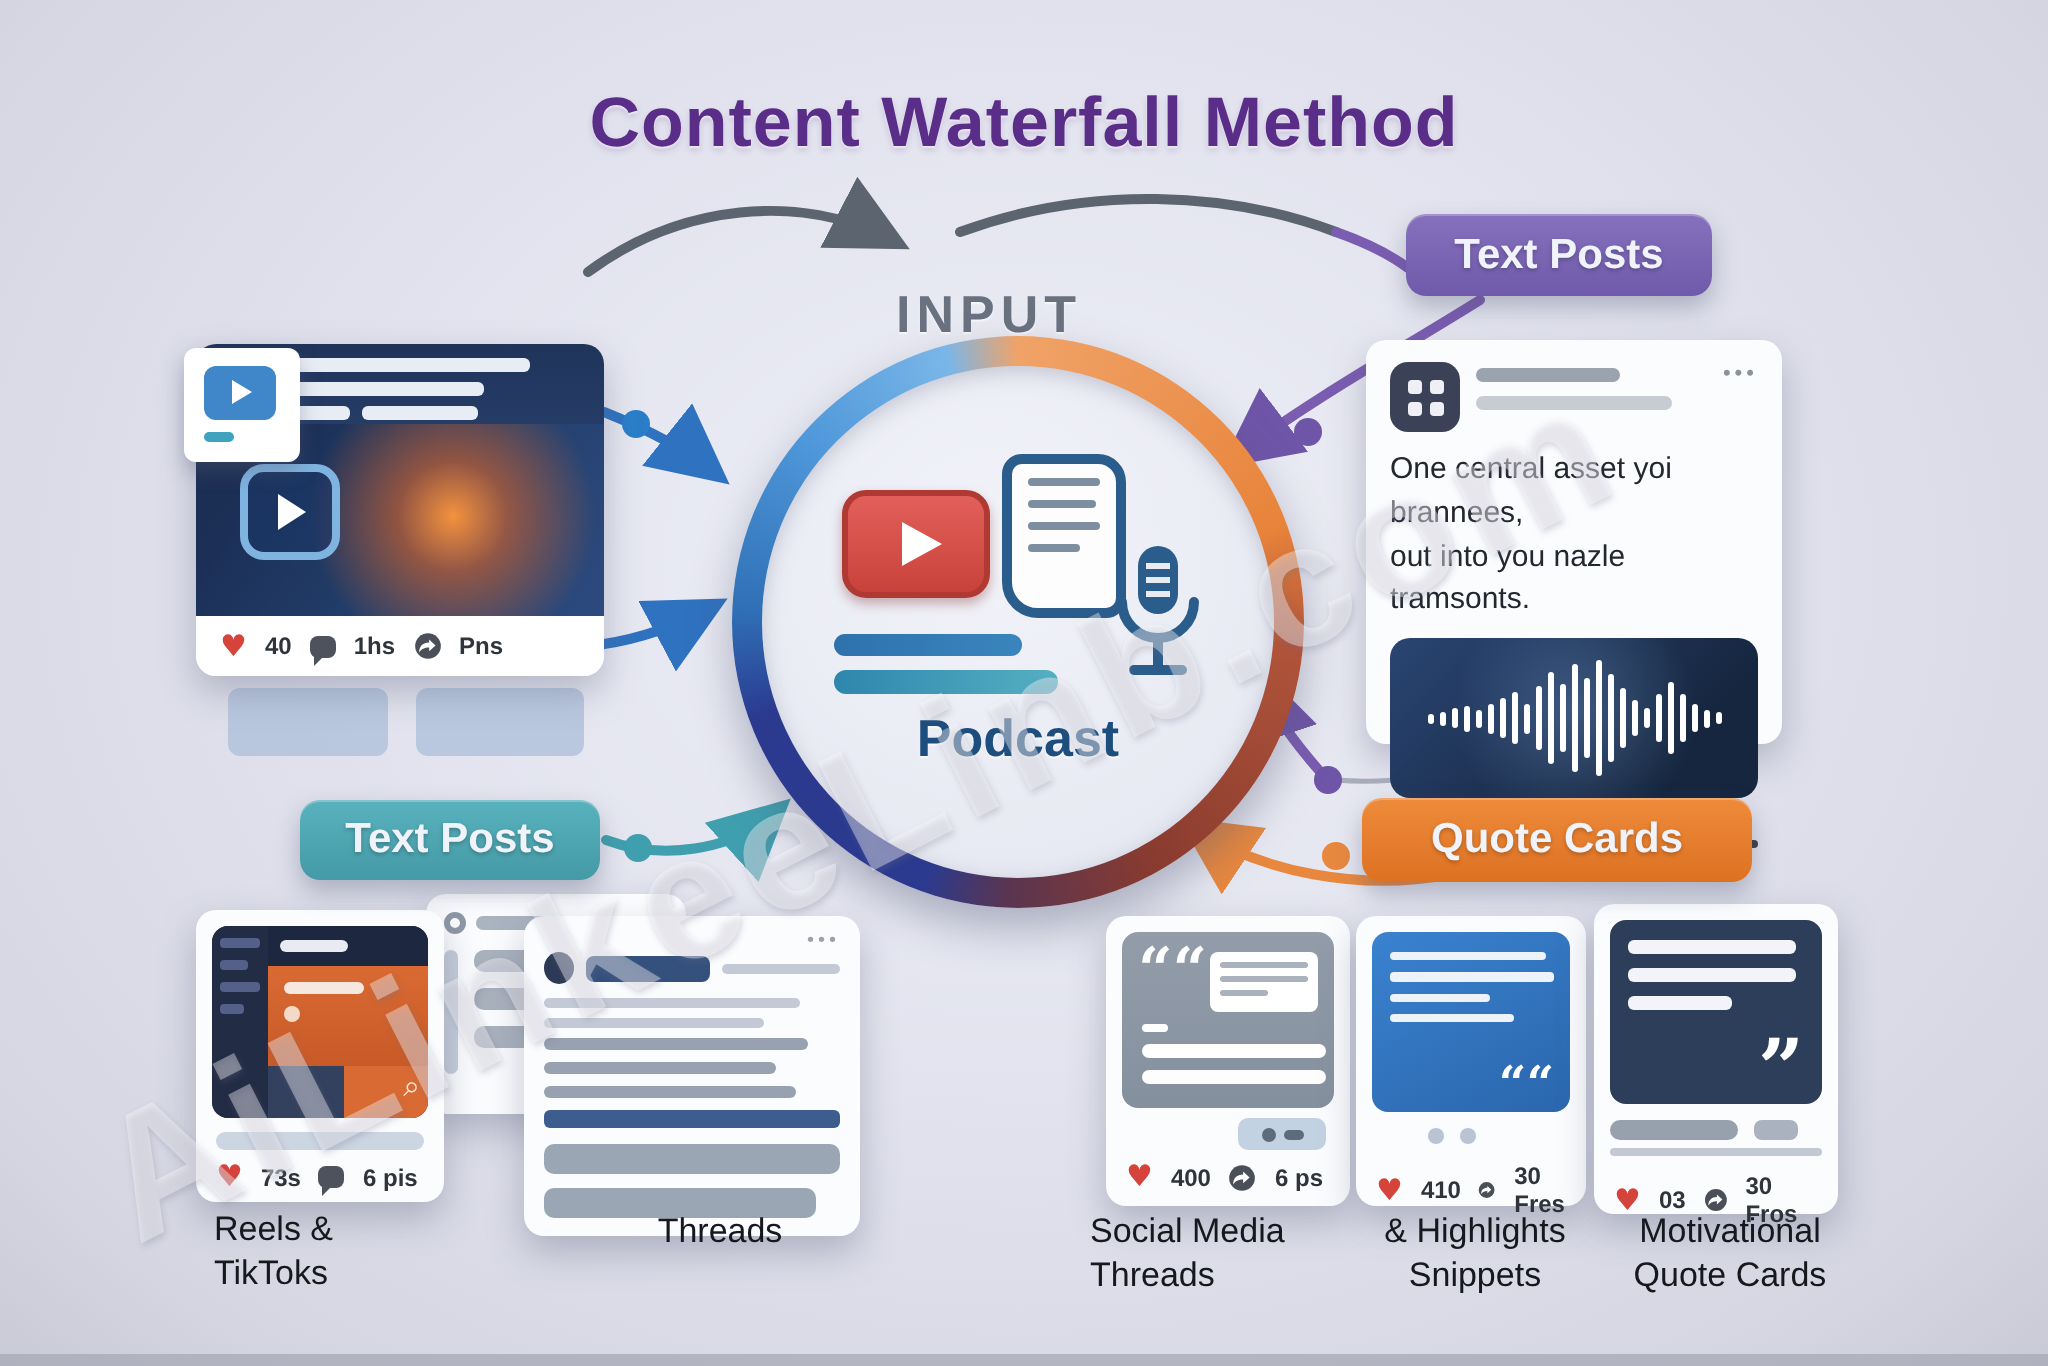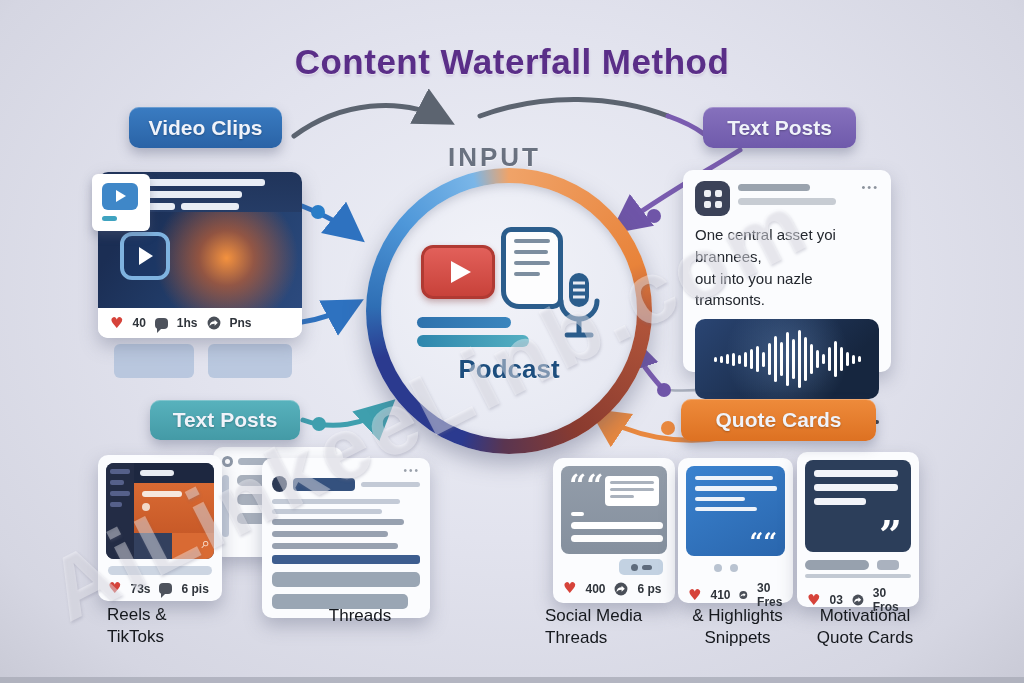--- a/index.html
+++ b/index.html
@@ -238,23 +238,20 @@
 
     <circle cx="318" cy="212" r="7" fill="#2a7ec9"></circle>
     <circle cx="654" cy="216" r="7" fill="#6f55a8"></circle>
     <circle cx="664" cy="390" r="7" fill="#6f55a8"></circle>
     <circle cx="319" cy="424" r="7" fill="#3f9fae"></circle>
     <circle cx="668" cy="428" r="7" fill="#e8883f"></circle>
   </svg>
 
   <div class="title">Content Waterfall Method</div>
 
-  <div class="badge badge-blue">
-      <span>Video Clips</span>
-    </div>
   <div class="badge badge-purple">
       <span>Text Posts</span>
     </div>
   <div class="badge badge-teal">
       <span>Text Posts</span>
     </div>
   <div class="badge badge-orange">
       <span>Quote Cards</span>
     </div>
 

